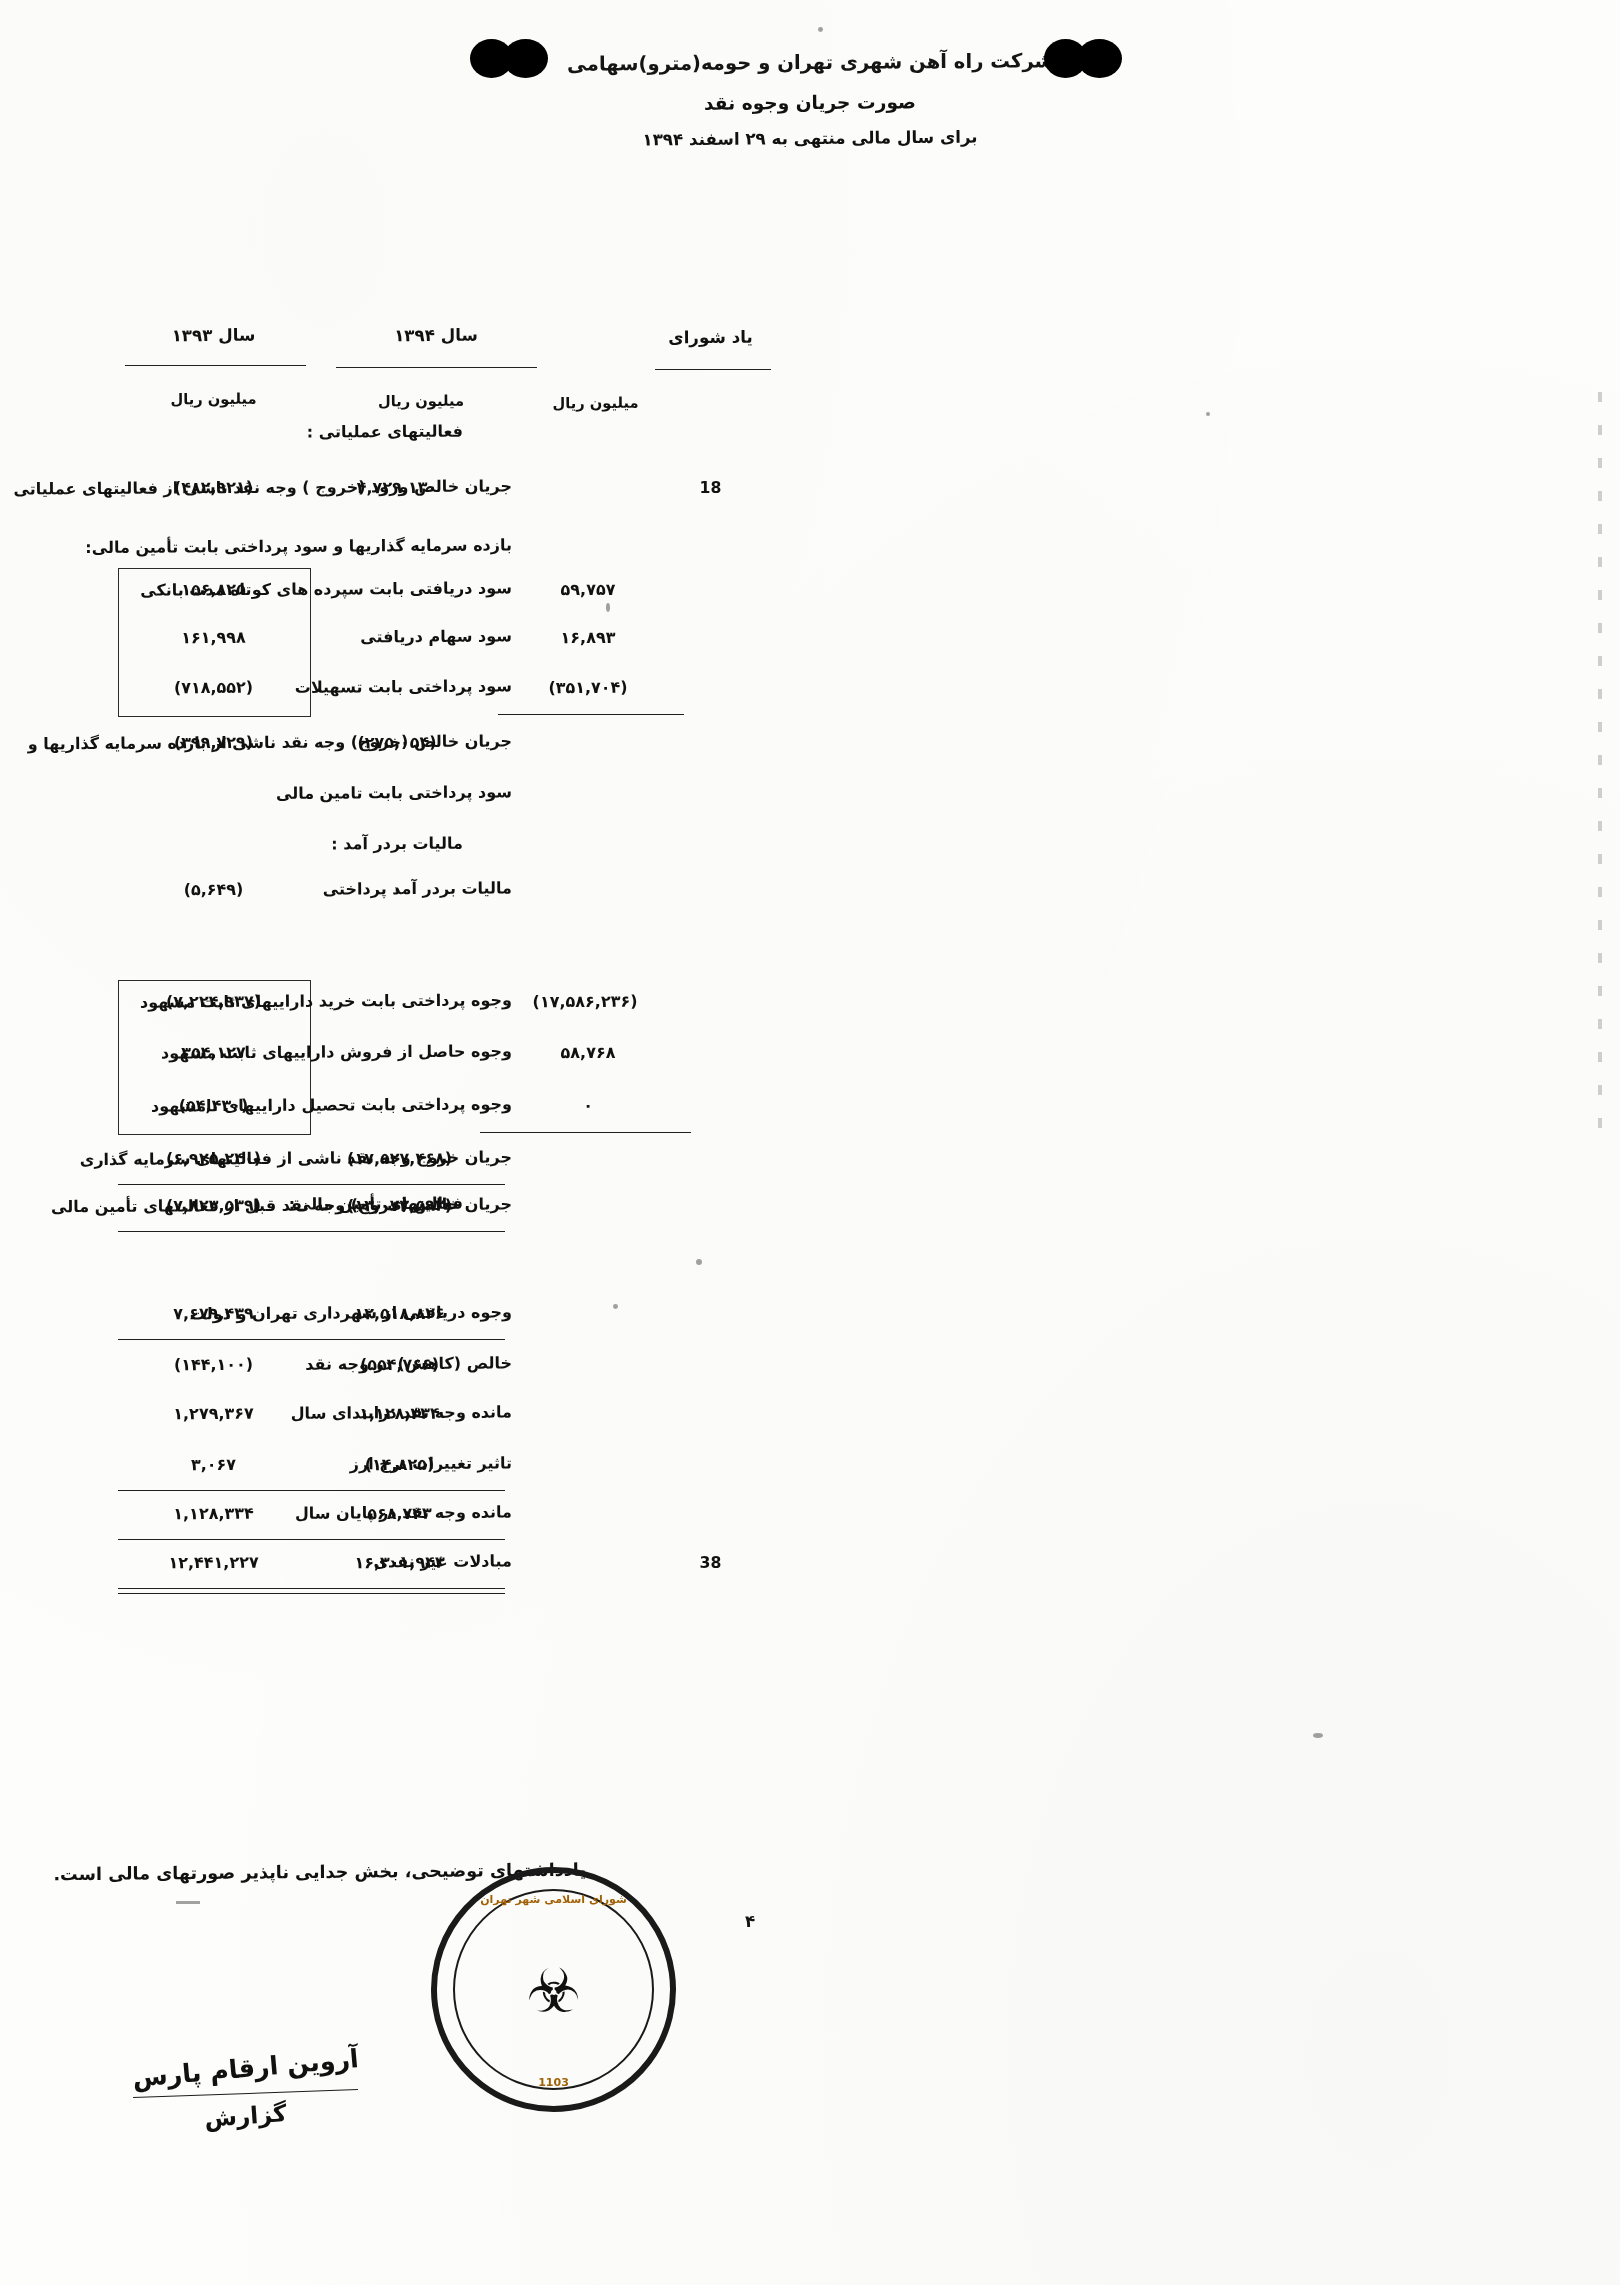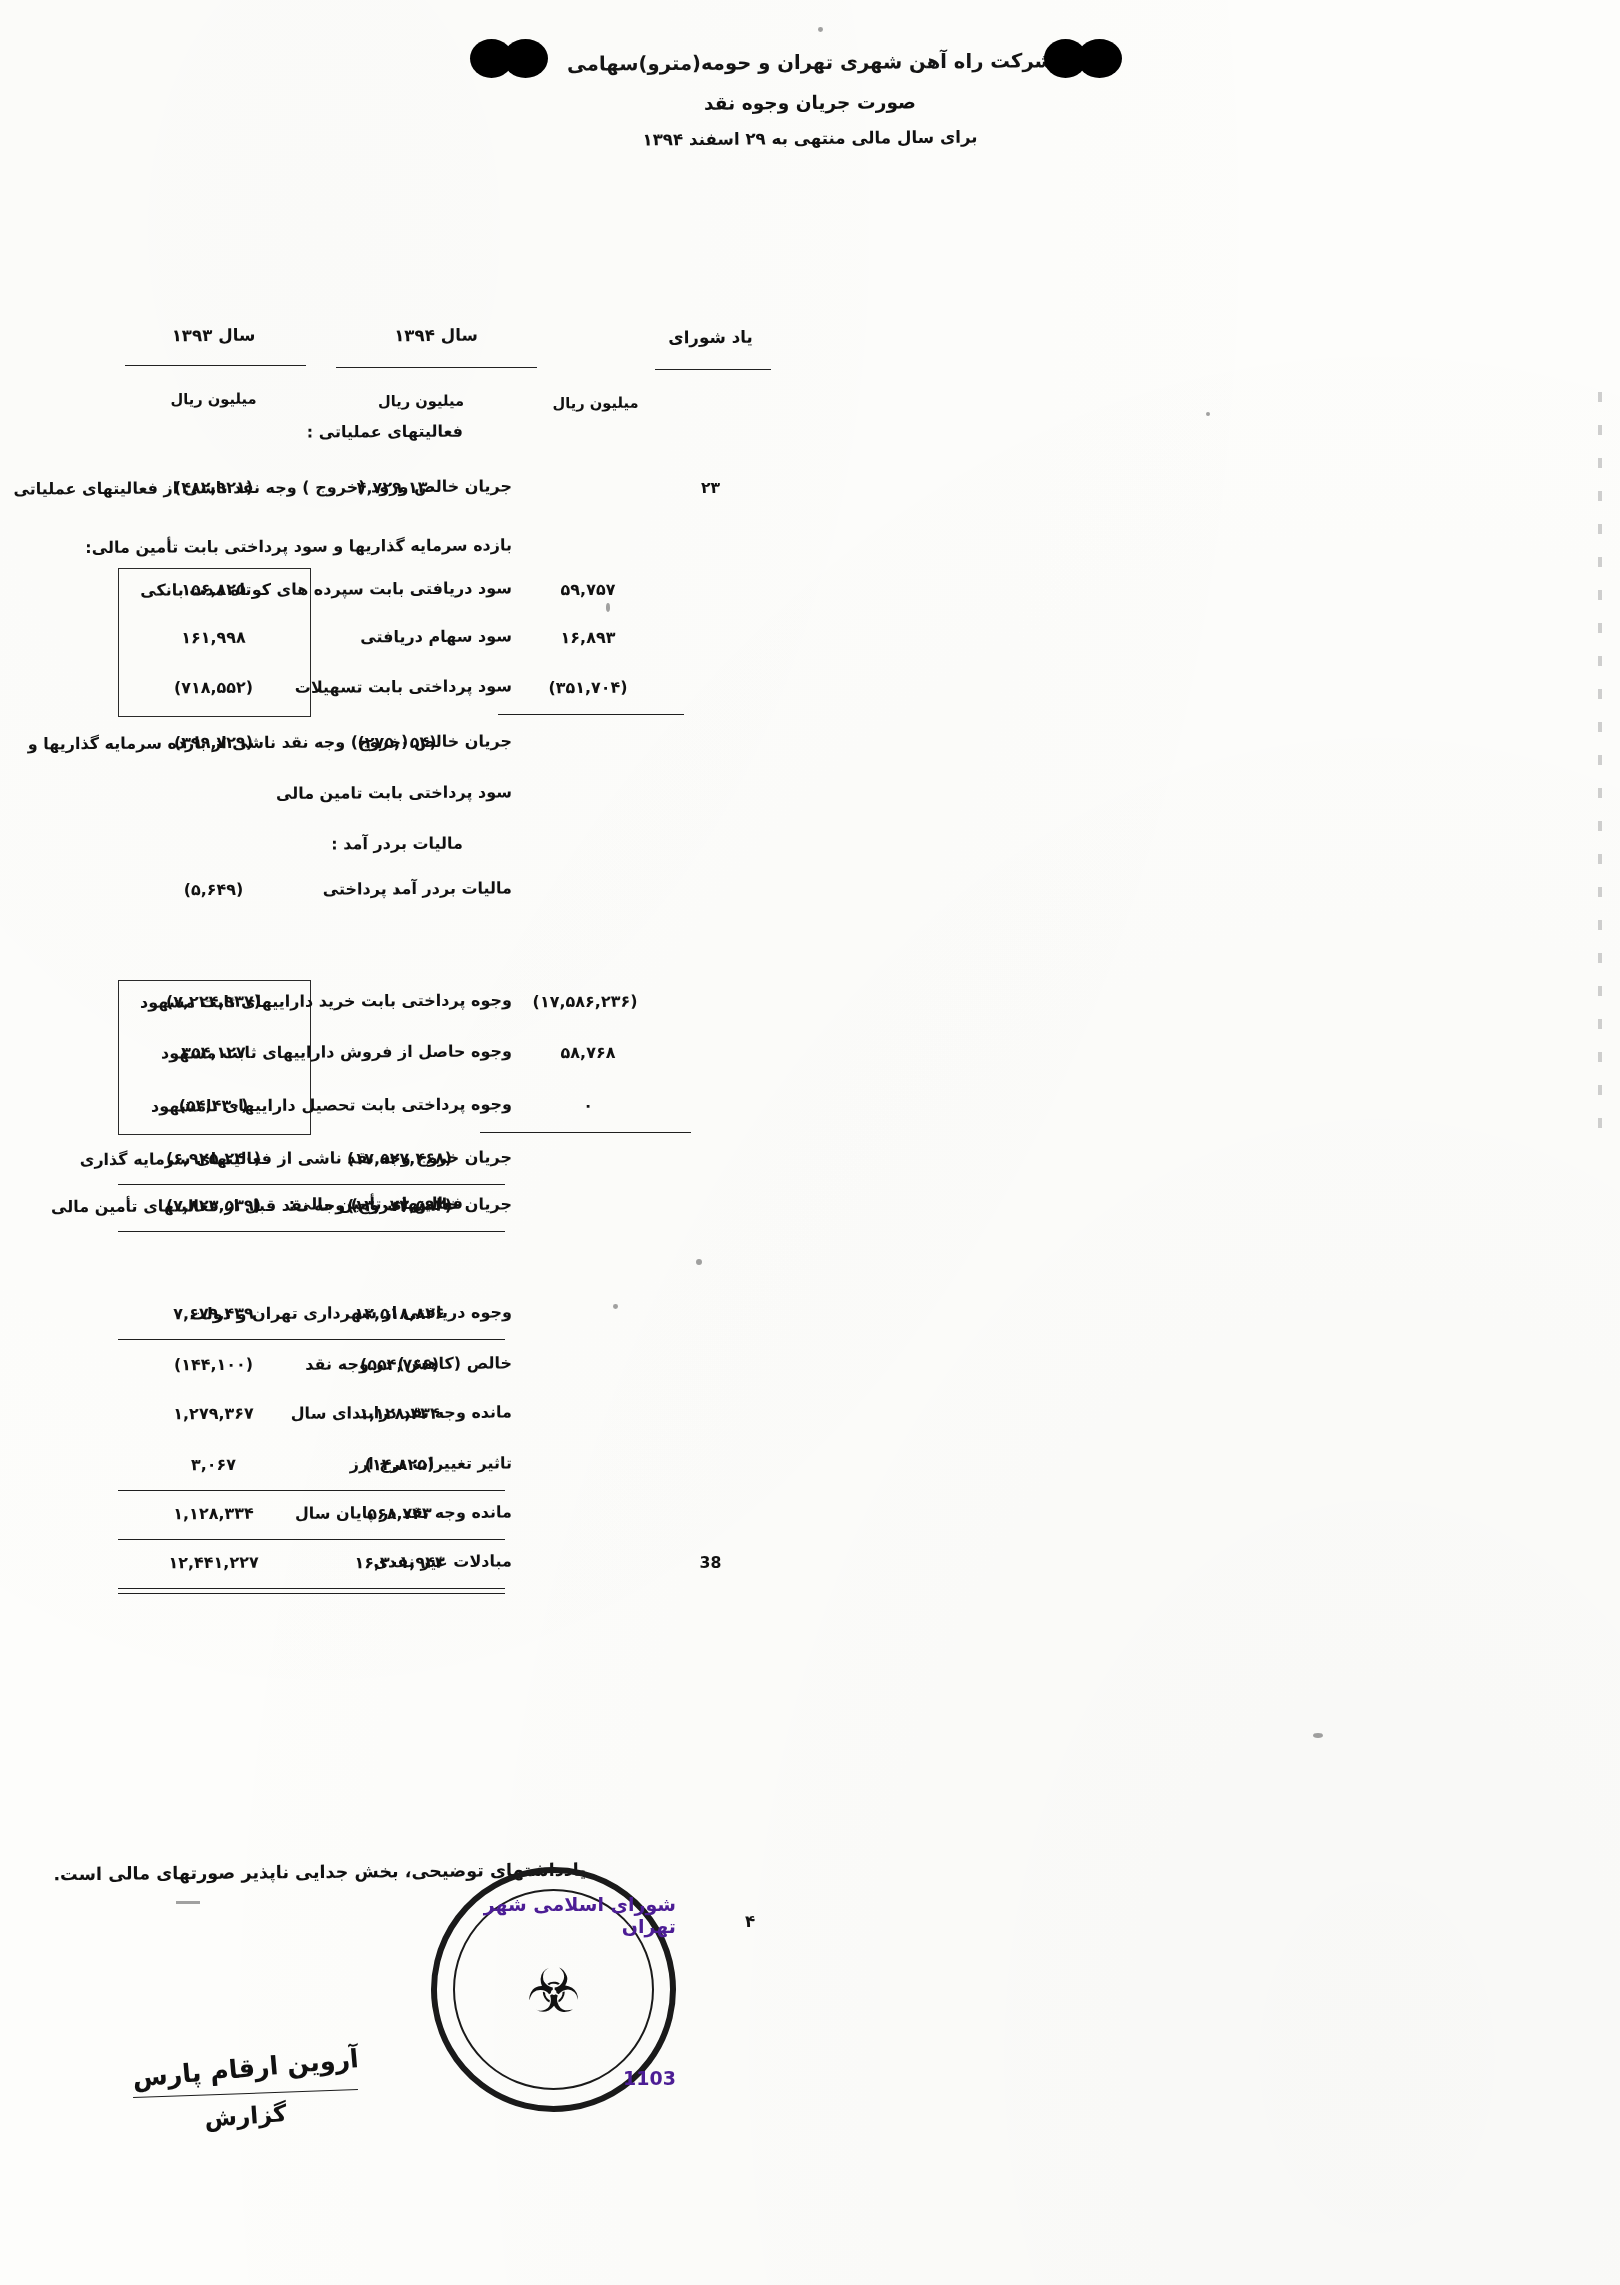--- a/index.html
+++ b/index.html
@@ -193,23 +193,24 @@
     left: 50%;
     top: 50%;
     transform: translate(-50%, -50%);
     font-size: 61px;
     color: #111;
   }
   .stamp .txt-top, .stamp .txt-bot {
     position: absolute;
     left: 0;
     right: 0;
-    font-size: 19px;
-    font-weight: 700;
-    color: #4c1d95;
+    text-align: center;
+    font-size: 11px;
+    font-weight: 700;
+    color: #a16207;
   }
   .stamp .txt-top { top: 25.5px; }
   .stamp .txt-bot { bottom: 23.5px; }
 
   .signature {
     position: absolute;
     top: 2053px;
     left: 118px;
     width: 255px;
     text-align: center;
@@ -281,21 +282,21 @@
     <div class="colhead" style="top:390px; left:123px; width:181px; font-size:14.7px;">میلیون ریال</div>
     <div class="colhead" style="top:392px; left:328px; width:186px; font-size:14.7px;">میلیون ریال</div>
     <div class="colhead" style="top:394px; left:505px; width:181px; font-size:14.7px;">میلیون ریال</div>
 
     <div class="row" style="top:423px;">
       <div class="label">فعالیتهای عملیاتی :</div>
     </div>
 
     <div class="row" style="top:478px;">
       <div class="label wide">جریان خالص ورود (خروج ) وجه نقد ناشی از فعالیتهای عملیاتی</div>
-      <div class="note">۲۳</div>
+      <div class="note">18</div>
       <div class="num c2">۴,۷۲۹,۱۳۰</div>
       <div class="num c3">(۴۸۲,۹۲۱)</div>
     </div>
 
     <div class="row" style="top:537px;">
       <div class="label wide">بازده سرمایه گذاریها و سود پرداختی بابت تأمین مالی:</div>
     </div>
 
     <div class="box" style="top:568px; left:118px; width:191px; height:147px;"></div>
 

